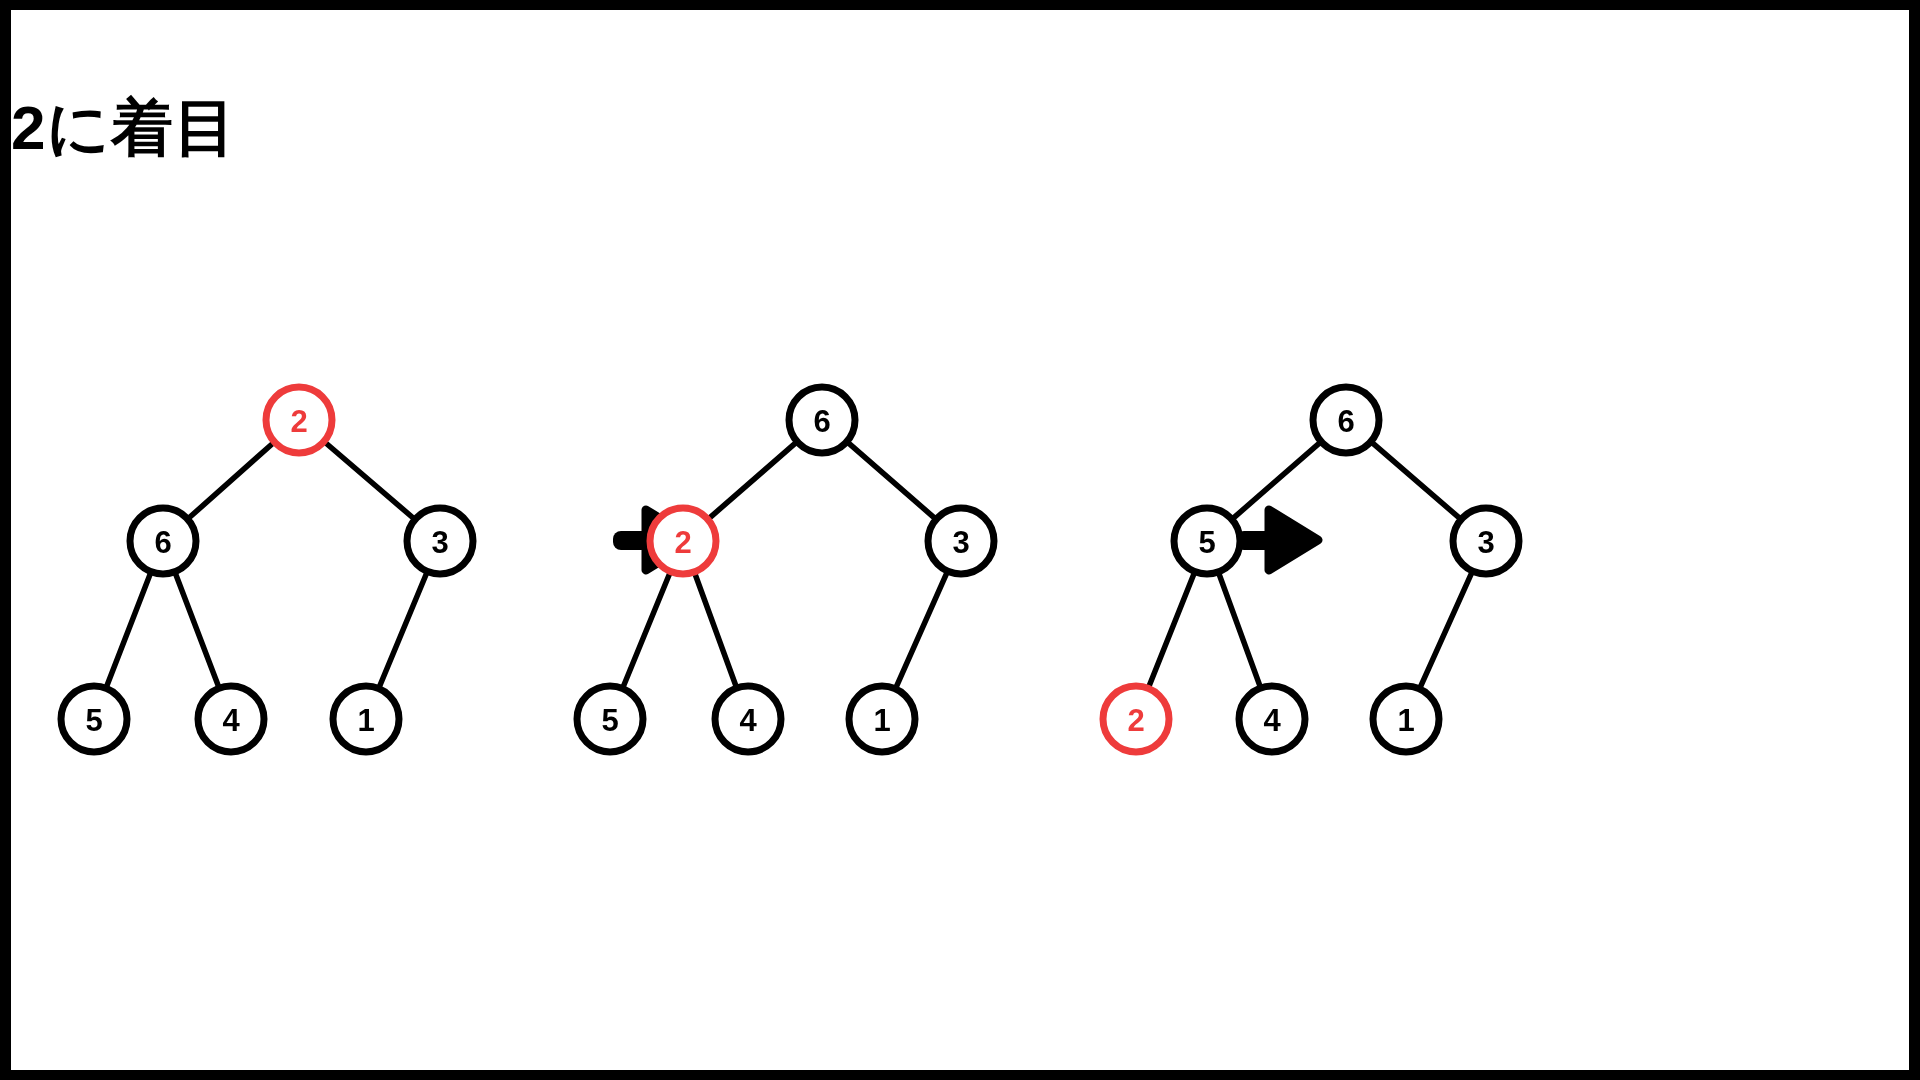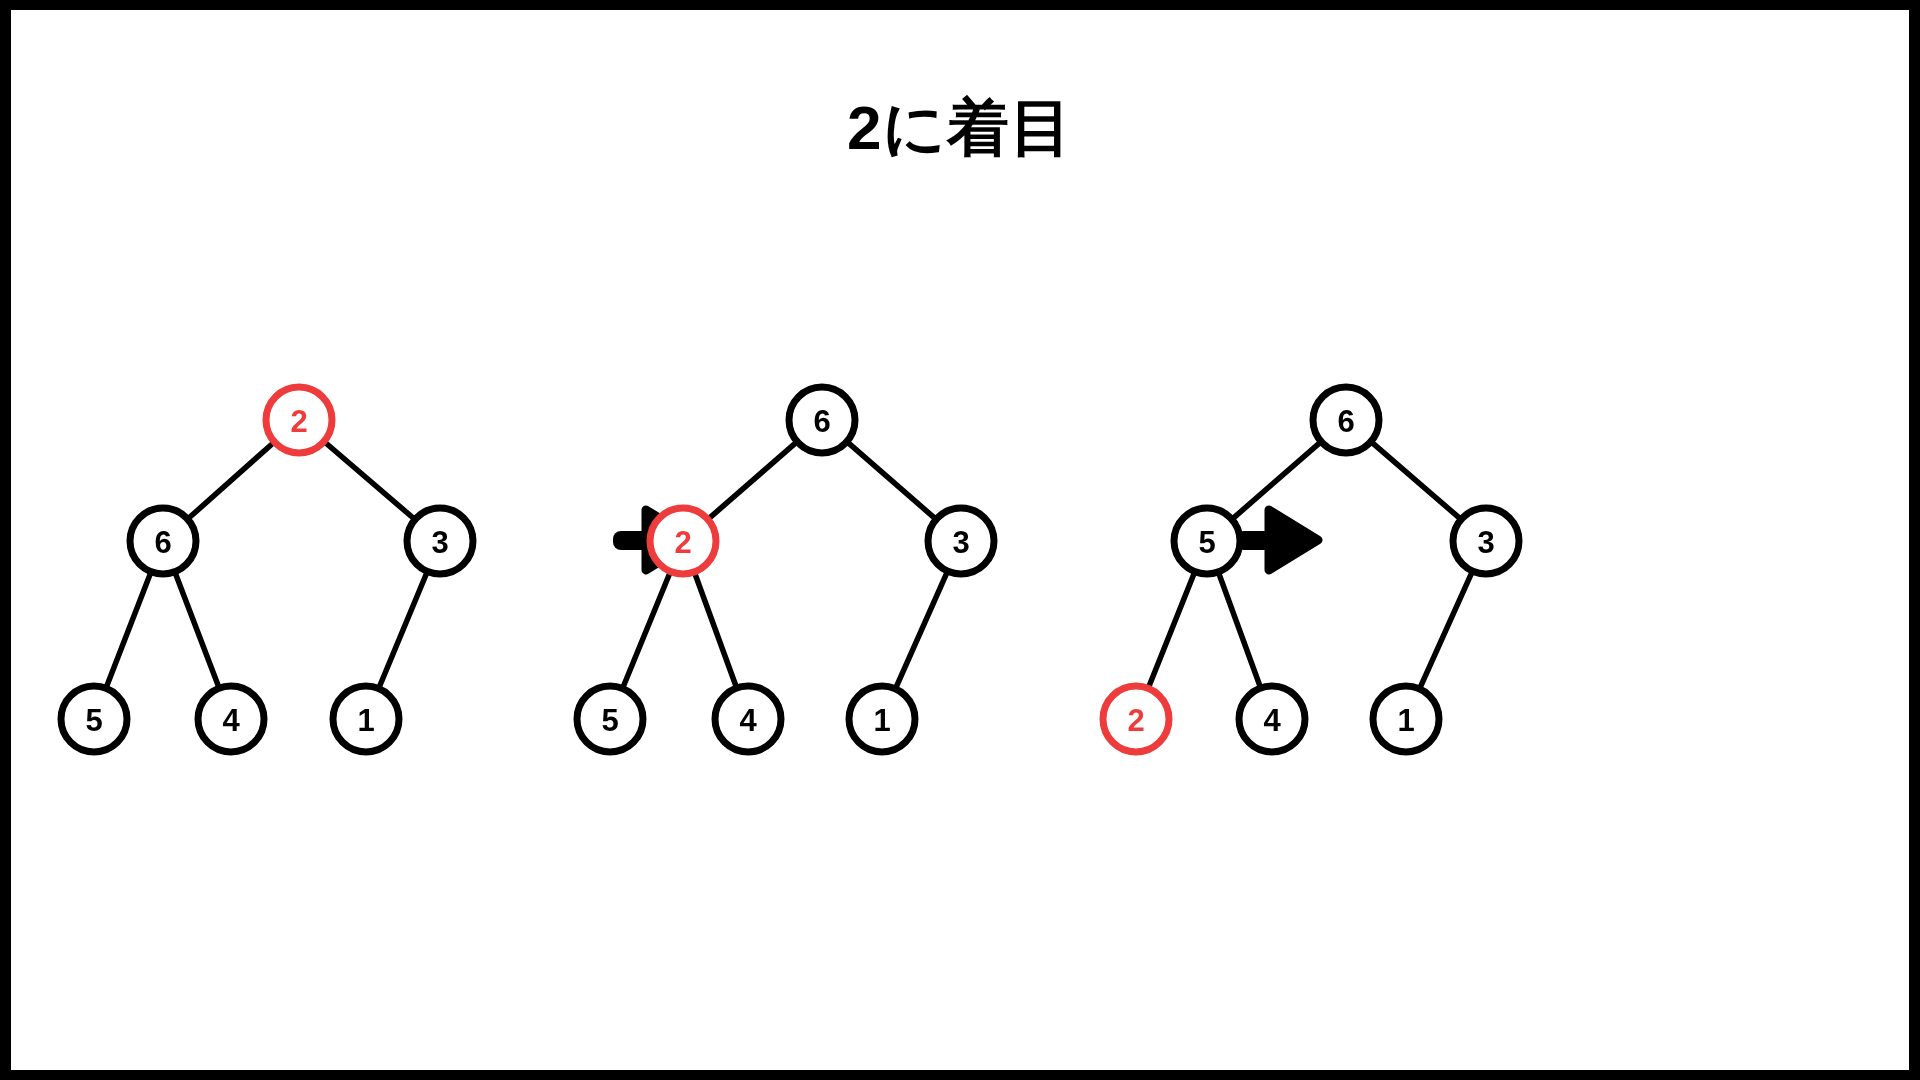--- a/index.html
+++ b/index.html
@@ -29,21 +29,21 @@
     width: 1898px;
     height: 1060px;
     background: #ffffff;
     overflow: hidden;
   }
   #title {
     position: absolute;
     left: 0;
     top: 84px;
     width: 1898px;
-    text-align: center;
+    text-align: left;
     font-size: 62px;
     font-weight: 700;
     color: #000000;
     letter-spacing: 1px;
     line-height: 1.1;
     white-space: nowrap;
   }
   svg.diagram {
     position: absolute;
     left: 0;

